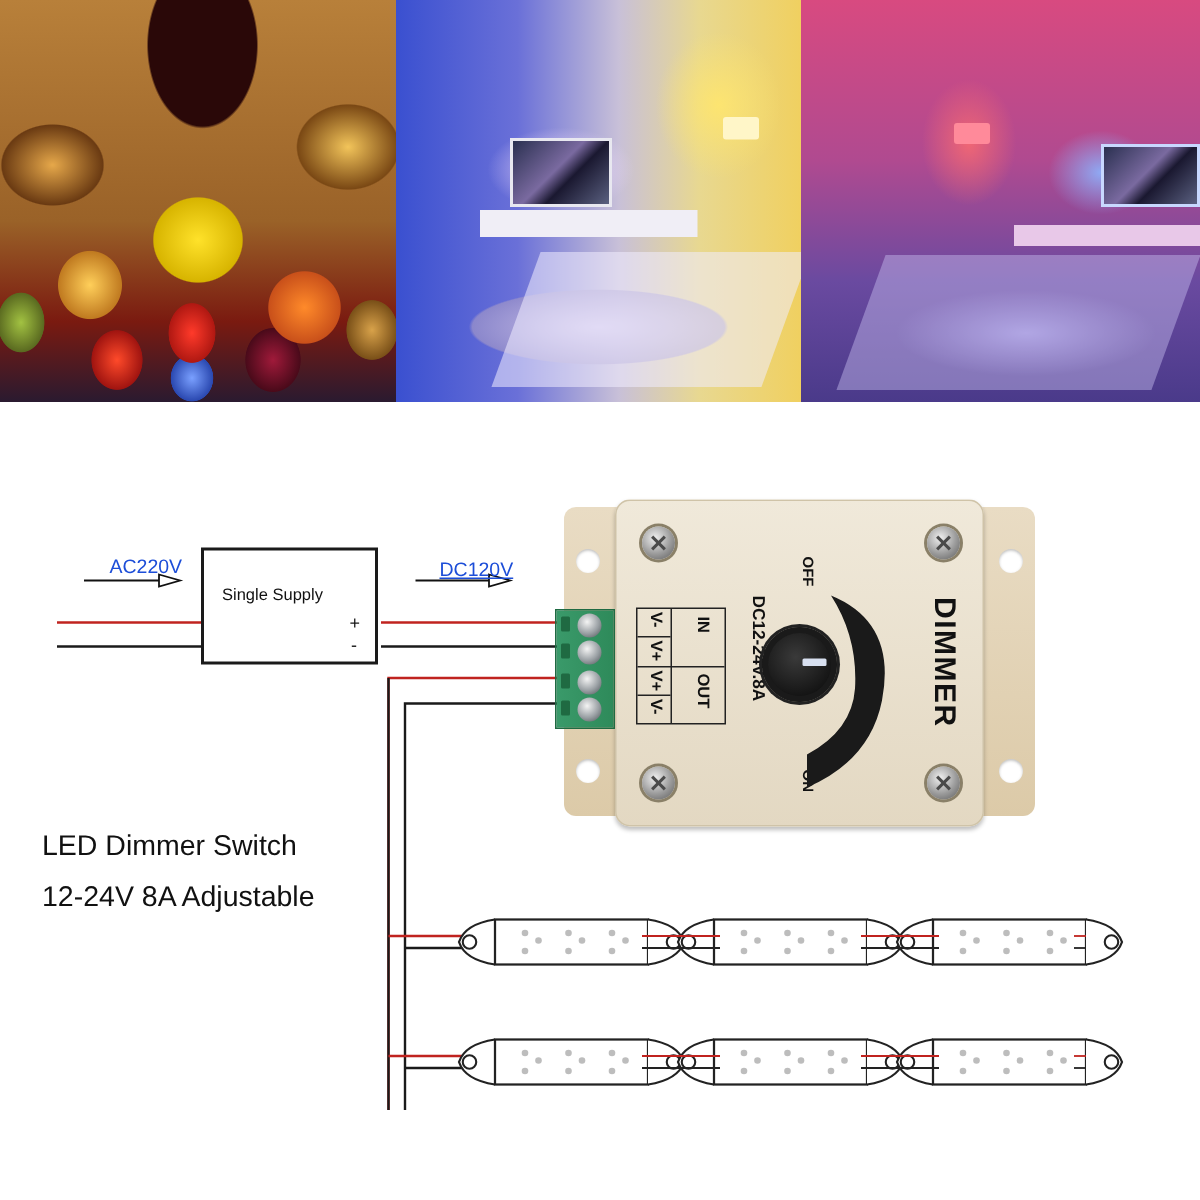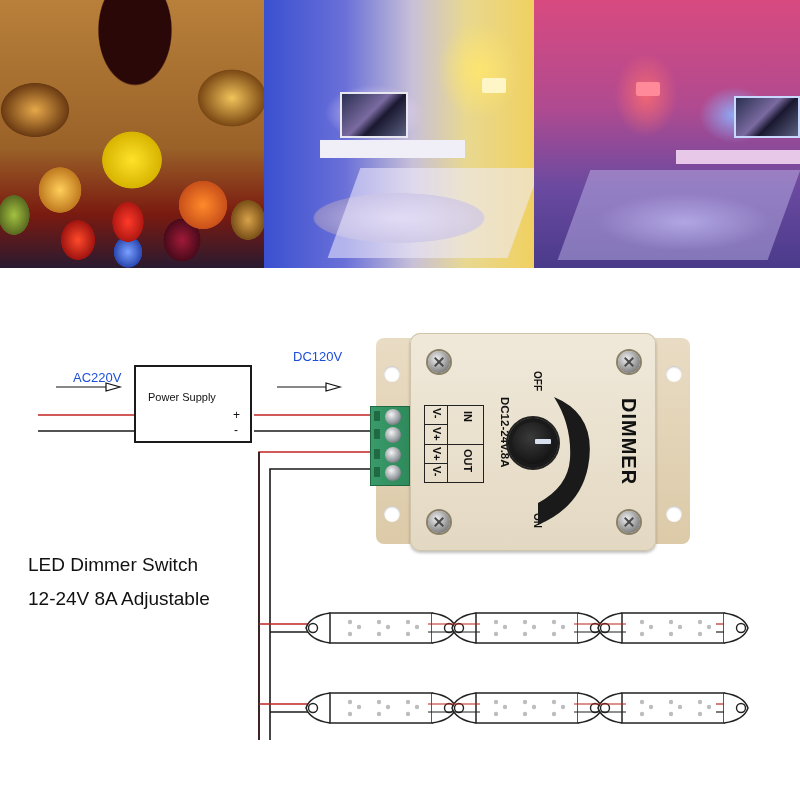--- a/index.html
+++ b/index.html
@@ -51,21 +51,21 @@
   .p2 .lampshade { left:218px; top:78px; width:24px; height:15px; background:#fff6c8; }
   .p3 .lampshade { left:102px; top:82px; width:24px; height:14px; background:#ff8a9a; }
   .rug { position:absolute; background:rgba(240,236,255,.55); transform:skewX(-20deg); }
   .p2 .rug { left:80px; top:168px; width:180px; height:90px; }
   .p3 .rug { left:40px; top:170px; width:210px; height:90px; background:rgba(200,190,240,.45); }
   .photo-caption { position:absolute; width:1px; height:1px; overflow:hidden; opacity:0; }
   svg.wires { position:absolute; left:0; top:0; width:800px; height:800px; pointer-events:none; }
 
   .lbl { position:absolute; font-size:13px; color:#1d4ed8; white-space:nowrap;margin-left:16px; }
   .lbl-ac { left:57px; top:370px; }
-  .lbl-dc { left:277px; top:349px; }
+  .lbl-dc { left:277px; top:372px;text-decoration:underline; }
   .ps-box { position:absolute; left:134px; top:365px; width:118px; height:78px; border:2px solid #1a1a1a; background:#fff; }
   .ps-title { position:absolute; left:12px; top:24px; font-size:11px; color:#111; }
   .ps-plus { position:absolute; right:10px; top:41px; font-size:12px; color:#111; }
   .ps-minus { position:absolute; right:12px; top:56px; font-size:12px; color:#111; }
 
   
   .dimmer-flange { position:absolute; left:376px; top:338px; width:314px; height:206px;
     background:linear-gradient(180deg,#e9dcc4,#dccaa8); border-radius:8px; }
   .flange-hole { position:absolute; width:16px; height:16px; border-radius:50%; background:#fff; box-shadow: inset 0 1px 2px rgba(0,0,0,.25); }
   .dimmer-body { position:absolute; left:410px; top:333px; width:246px; height:218px;
@@ -193,21 +193,21 @@
     <line x1="574" y1="712" x2="626" y2="712" stroke="#222" stroke-width="1.2"></line>
     <line x1="716" y1="704" x2="724" y2="704" stroke="#c0231f" stroke-width="1.2"></line>
     <line x1="716" y1="712" x2="724" y2="712" stroke="#222" stroke-width="1.2"></line>
   </g>
 </svg>
 
 <div class="lbl lbl-ac">AC220V</div>
 <div class="lbl lbl-dc">DC120V</div>
 
 <div class="ps-box">
-  <div class="ps-title">Power Supply</div>
+  <div class="ps-title">Single Supply</div>
   <div class="ps-plus">+</div>
   <div class="ps-minus">-</div>
 </div>
 
 <div class="dimmer-flange">
   <div class="flange-hole" style="left:8px;top:28px"></div>
   <div class="flange-hole" style="left:8px;top:168px"></div>
   <div class="flange-hole" style="left:290px;top:28px"></div>
   <div class="flange-hole" style="left:290px;top:168px"></div>
 </div>

